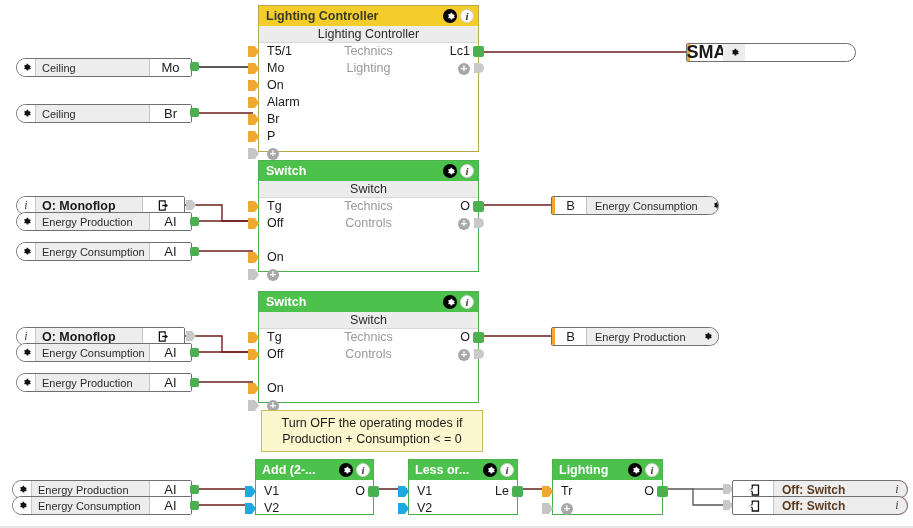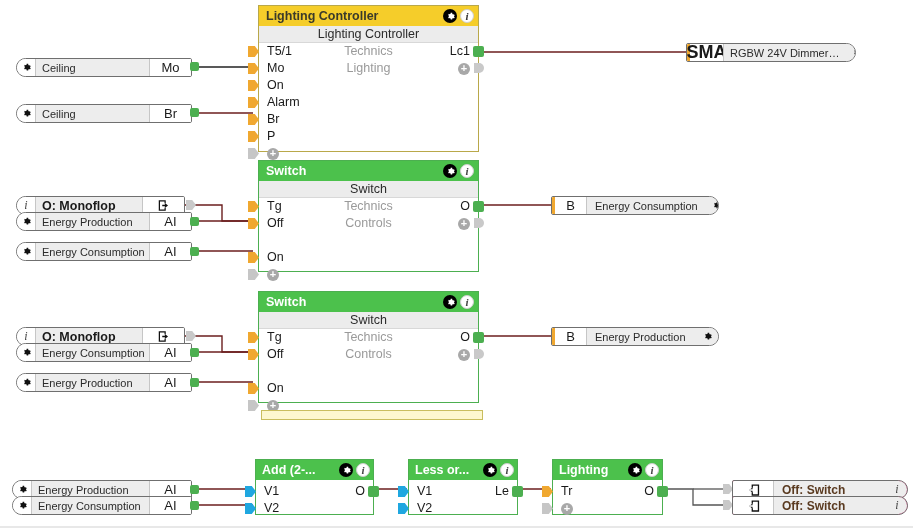--- a/index.html
+++ b/index.html
@@ -409,21 +409,20 @@
       </div>
       <div class="fb-row">
         <span class="conn conn-in gray" style="top:3px;"></span>
         <span class="fb-left"><span class="plus">+</span></span>
       </div>
     </div>
   </div>
 
   <div class="sma-box" style="left:686px; top:43px; width:170px;">
     <div class="tag">SMA</div>
-    <div class="lbl">RGBW 24V Dimmer…</div>
     <div class="endgear">
       <svg class="gear-glyph" viewBox="0 0 24 24">
           <path fill="#111" d="M12 8a4 4 0 100 8 4 4 0 000-8zm9.4 4a7.4 7.4 0 00-.1-1.2l2-1.6-2-3.4-2.4 1a7.6 7.6 0 00-2-1.2L16.5 2h-4l-.4 2.6a7.6 7.6 0 00-2 1.2l-2.4-1-2 3.4 2 1.6a7.4 7.4 0 000 2.4l-2 1.6 2 3.4 2.4-1a7.6 7.6 0 002 1.2l.4 2.6h4l.4-2.6a7.6 7.6 0 002-1.2l2.4 1 2-3.4-2-1.6c.06-.4.1-.8.1-1.2z"></path>
         </svg>
     </div>
   </div>
 
   <div class="fblock green" style="left:258px; top:160px; width:221px; height:112px;">
     <div class="fb-title">
       <span class="ttl">Switch</span>
@@ -514,20 +513,22 @@
     <div class="tag">B</div>
     <div class="lbl">Energy Production</div>
     <div class="endgear">
       <svg class="gear-glyph" viewBox="0 0 24 24">
           <path fill="#111" d="M12 8a4 4 0 100 8 4 4 0 000-8zm9.4 4a7.4 7.4 0 00-.1-1.2l2-1.6-2-3.4-2.4 1a7.6 7.6 0 00-2-1.2L16.5 2h-4l-.4 2.6a7.6 7.6 0 00-2 1.2l-2.4-1-2 3.4 2 1.6a7.4 7.4 0 000 2.4l-2 1.6 2 3.4 2.4-1a7.6 7.6 0 002 1.2l.4 2.6h4l.4-2.6a7.6 7.6 0 002-1.2l2.4 1 2-3.4-2-1.6c.06-.4.1-.8.1-1.2z"></path>
         </svg>
     </div>
   </div>
 
   <div class="comment" style="left:261px; top:410px; width:222px;">
+    <div>Turn OFF the operating modes if</div>
+    <div>Production + Consumption &lt; = 0</div>
   </div>
 
   <div class="fblock green" style="left:255px; top:459px; width:119px; height:56px;">
     <div class="fb-title" style="padding:0 3px 0 6px;">
       <span class="ttl">Add (2-...</span>
       <span class="icon-btn ic-gear">
         <svg class="gear-glyph" viewBox="0 0 24 24">
             <path fill="#fff" d="M12 8a4 4 0 100 8 4 4 0 000-8zm9.4 4a7.4 7.4 0 00-.1-1.2l2-1.6-2-3.4-2.4 1a7.6 7.6 0 00-2-1.2L16.5 2h-4l-.4 2.6a7.6 7.6 0 00-2 1.2l-2.4-1-2 3.4 2 1.6a7.4 7.4 0 000 2.4l-2 1.6 2 3.4 2.4-1a7.6 7.6 0 002 1.2l.4 2.6h4l.4-2.6a7.6 7.6 0 002-1.2l2.4 1 2-3.4-2-1.6c.06-.4.1-.8.1-1.2z"></path>
           </svg>
       </span>

